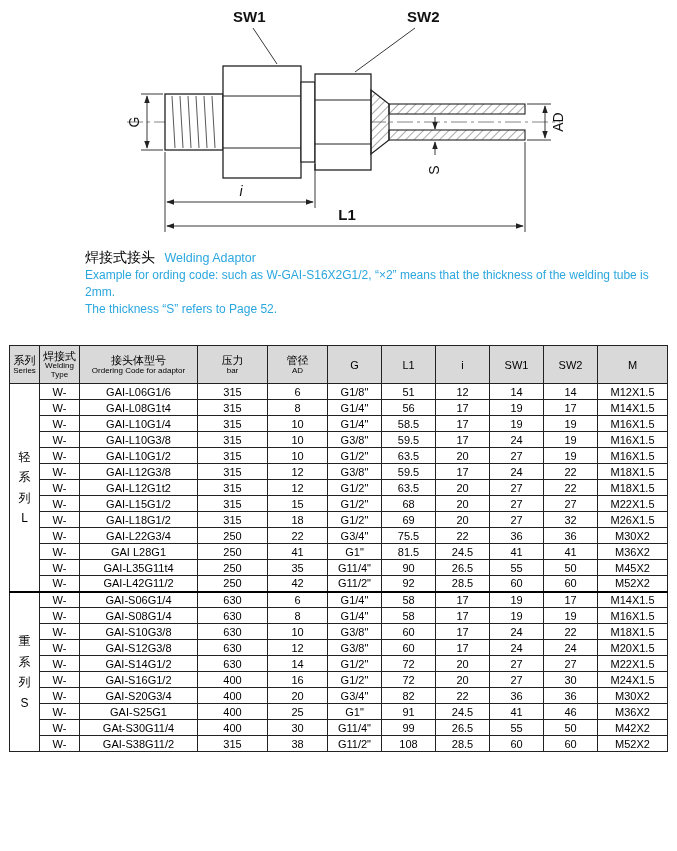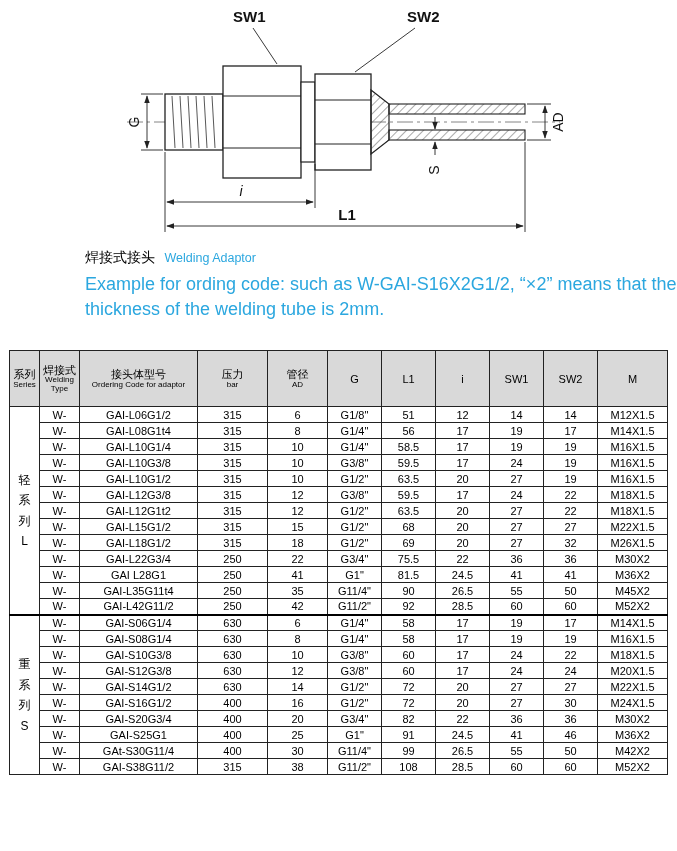--- a/index.html
+++ b/index.html
@@ -12,30 +12,30 @@
   .drawing-wrap { padding:6px 0 0 55px; }
   svg text { font-family:"Liberation Sans", sans-serif; }
   .dwg-label { font-size:14px; fill:#111; }
   .dwg-bold  { font-size:15px; font-weight:bold; fill:#111; }
   .dwg-italic{ font-style:italic; }
 
   .intro { margin:6px 0 0 85px; }
   .title-zh { font-size:14px; font-weight:normal; color:#000; }
   .title-en { font-size:12.5px; color:#2BA7DF; margin-left:5px; }
   .order-zh { margin-top:9px; font-size:13px; color:#000; letter-spacing:0.3px; }
-  .order-en { margin-top:5px; font-size:18px; color:#2BA7DF; line-height:1.4; }
+  .order-en { font-size:12px; color:#2BA7DF; line-height:1.4; }
   .order-en2 { font-size:12px; color:#2BA7DF; line-height:1.4; }
 
   table.spec { border-collapse:collapse; margin:28px auto 0 auto; table-layout:fixed; border:1.5px solid #000; }
   .spec th, .spec td {
     border:1px solid #222; text-align:center; vertical-align:middle;
     font-size:11px; padding:0 2px; height:16px; line-height:1.15; color:#000;
     overflow:hidden; white-space:nowrap;
   }
-  .spec th { background:#d9d9d9; height:56px; font-weight:normal; white-space:normal; }
+  .spec th { background:#d9d9d9; height:38px; font-weight:normal; white-space:normal; }
   .h-zh { font-size:11px; }
   .h-en { font-size:8px; line-height:1.1; }
   .series-cell div { font-size:12px; line-height:1.7; }
   tr.group-start td { border-top:2px solid #000; }
 
   .footer { margin:13px 10px 0 10px; font-size:11.5px; line-height:1.55; color:#000; }
   .blue { color:#2BA7DF; }
 </style>
 </head>
 <body>
@@ -122,20 +122,21 @@
       <line x1="360" y1="22" x2="300" y2="66" stroke="#222" stroke-width="0.9"></line>
     </svg>
   </div>
 
   <div class="intro">
     <div>
       <span class="title-zh">焊接式接头</span>
       <span class="title-en">Welding Adaptor</span>
     </div>
     <div class="order-en">Example for ording code: such as W-GAI-S16X2G1/2,  “×2”  means that the thickness of the welding tube is 2mm.</div>
+    <div class="order-en2">The thickness  “S”  refers to Page 52.</div>
   </div>
 
   <table class="spec">
     <colgroup>
       <col style="width:30px">
         <col style="width:40px">
         <col style="width:118px">
         <col style="width:70px">
       <col style="width:60px">
         <col style="width:54px">
@@ -189,21 +190,21 @@
       </thead>
     <tbody>
         <tr>
           <td rowspan="13" class="series-cell">
             <div>轻</div>
             <div>系</div>
             <div>列</div>
             <div>L</div>
           </td>
           <td>W-</td>
-          <td>GAI-L06G1/2</td>
+          <td>GAI-L06G1/6</td>
           <td>315</td>
           <td>6</td>
           <td>G1/8"</td>
           <td>51</td>
           <td>12</td>
           <td>14</td>
           <td>14</td>
           <td>M12X1.5</td>
         </tr>
         <tr>

